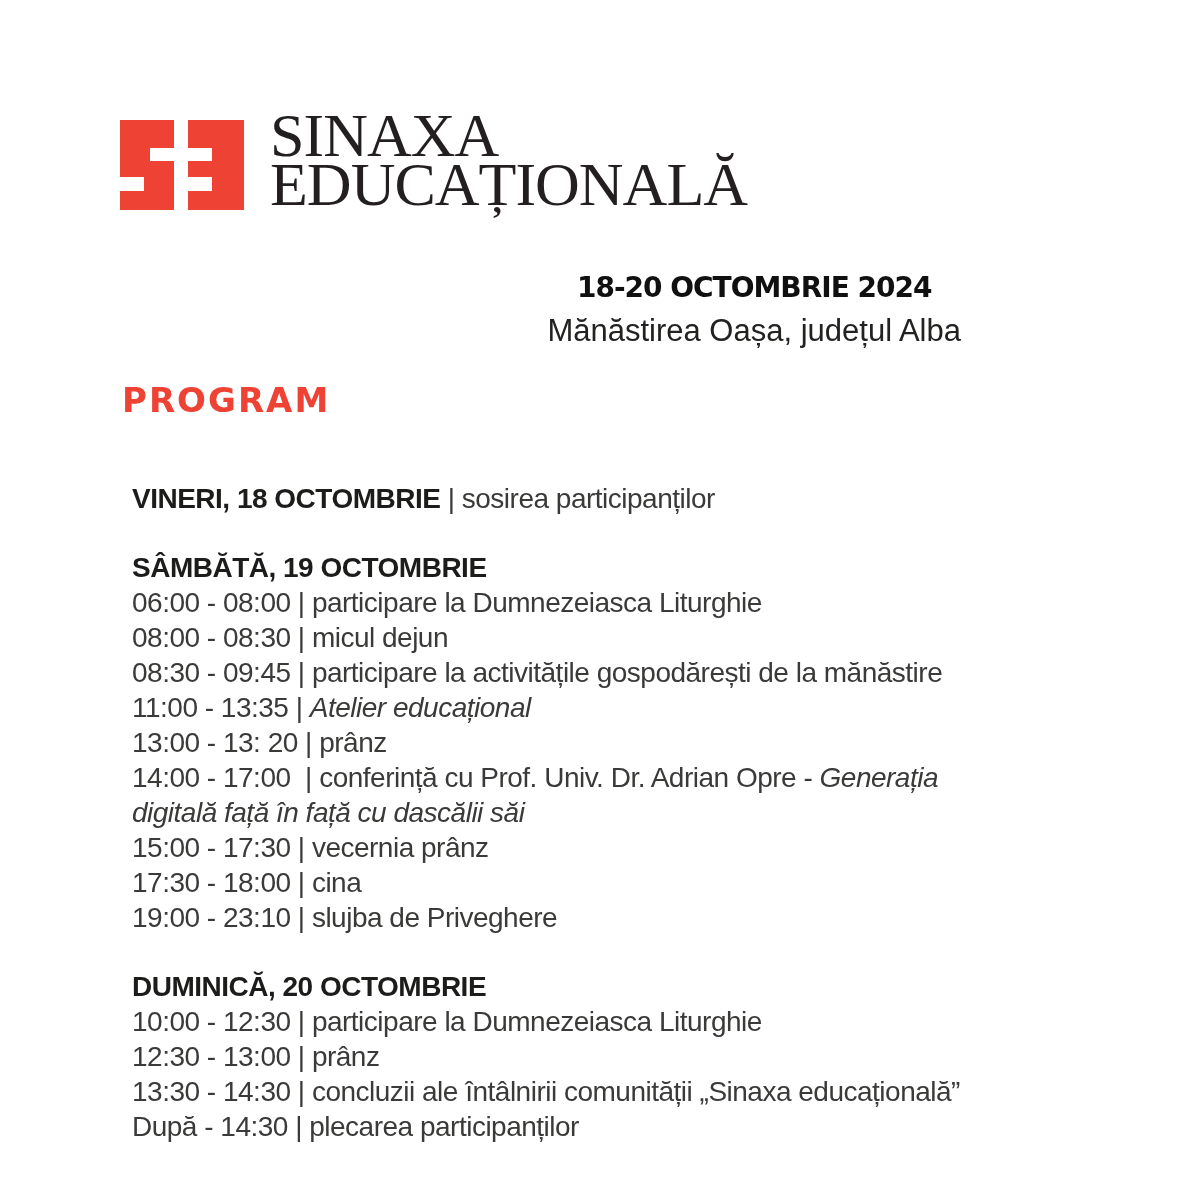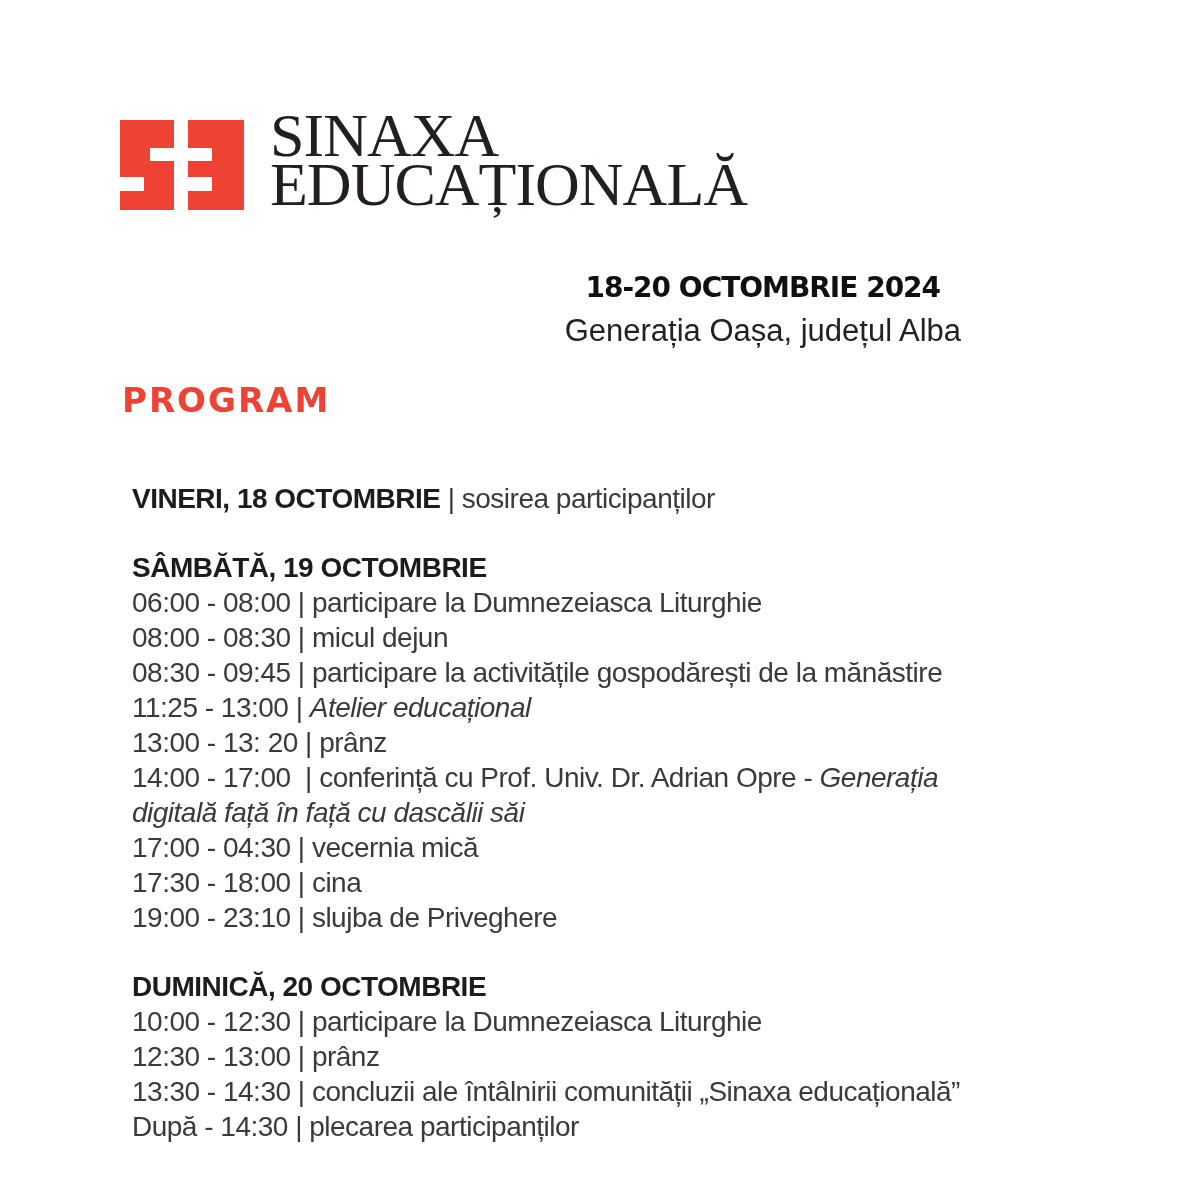--- a/index.html
+++ b/index.html
@@ -60,41 +60,41 @@
       </div>
     </div>
     <div class="logo-word">
       <div>SINAXA</div>
       <div>EDUCAȚIONALĂ</div>
     </div>
   </div>
 
   <div class="date-block">
     <div class="date-line1">18-20 OCTOMBRIE 2024</div>
-    <div class="date-line2">Generația Oașa, județul Alba</div>
+    <div class="date-line2">Mănăstirea Oașa, județul Alba</div>
   </div>
 
   <div class="program-title">PROGRAM</div>
 
   <div class="schedule">
 
     <div class="section">
       <div class="row"><span class="hd">VINERI, 18 OCTOMBRIE</span><span> | </span><span>sosirea participanților</span></div>
     </div>
 
     <div class="section">
       <div class="row hd">SÂMBĂTĂ, 19 OCTOMBRIE</div>
       <div class="row"><span>06:00 - 08:00</span><span> | </span><span>participare la Dumnezeiasca Liturghie</span></div>
       <div class="row"><span>08:00 - 08:30</span><span> | </span><span>micul dejun</span></div>
       <div class="row"><span>08:30 - 09:45</span><span> | </span><span>participare la activitățile gospodărești de la mănăstire</span></div>
-      <div class="row"><span>11:25 - 13:00</span><span> | </span><span class="it">Atelier educațional</span></div>
+      <div class="row"><span>11:00 - 13:35</span><span> | </span><span class="it">Atelier educațional</span></div>
       <div class="row"><span>13:00 - 13: 20</span><span> | </span><span>prânz</span></div>
       <div class="row"><span>14:00 - 17:00 </span><span> | </span><span>conferință cu Prof. Univ. Dr. Adrian Opre - </span><span class="it">Generația</span></div>
       <div class="row it">digitală față în față cu dascălii săi</div>
-      <div class="row"><span>17:00 - 04:30</span><span> | </span><span>vecernia mică</span></div>
+      <div class="row"><span>15:00 - 17:30</span><span> | </span><span>vecernia prânz</span></div>
       <div class="row"><span>17:30 - 18:00</span><span> | </span><span>cina</span></div>
       <div class="row"><span>19:00 - 23:10</span><span> | </span><span>slujba de Priveghere</span></div>
     </div>
 
     <div class="section">
       <div class="row hd">DUMINICĂ, 20 OCTOMBRIE</div>
       <div class="row"><span>10:00 - 12:30</span><span> | </span><span>participare la Dumnezeiasca Liturghie</span></div>
       <div class="row"><span>12:30 - 13:00</span><span> | </span><span>prânz</span></div>
       <div class="row"><span>13:30 - 14:30</span><span> | </span><span>concluzii ale întâlnirii comunității „Sinaxa educațională”</span></div>
       <div class="row"><span>După - 14:30</span><span> | </span><span>plecarea participanților</span></div>

